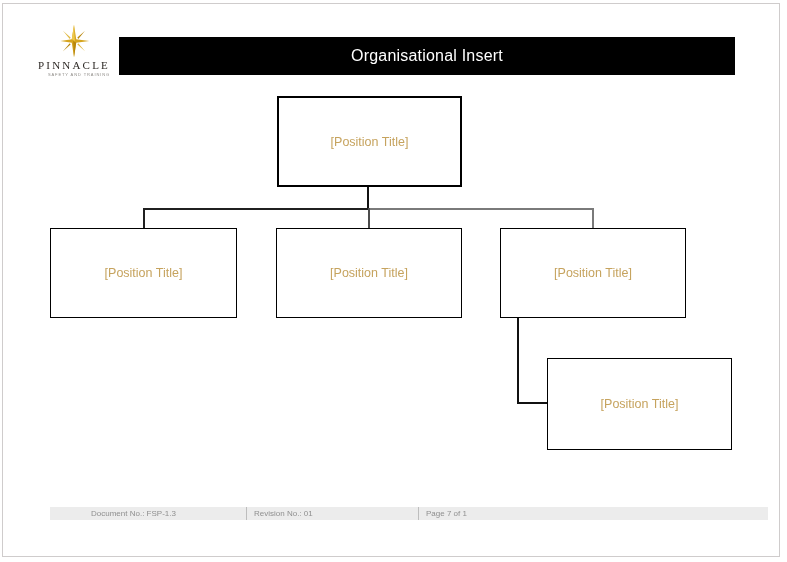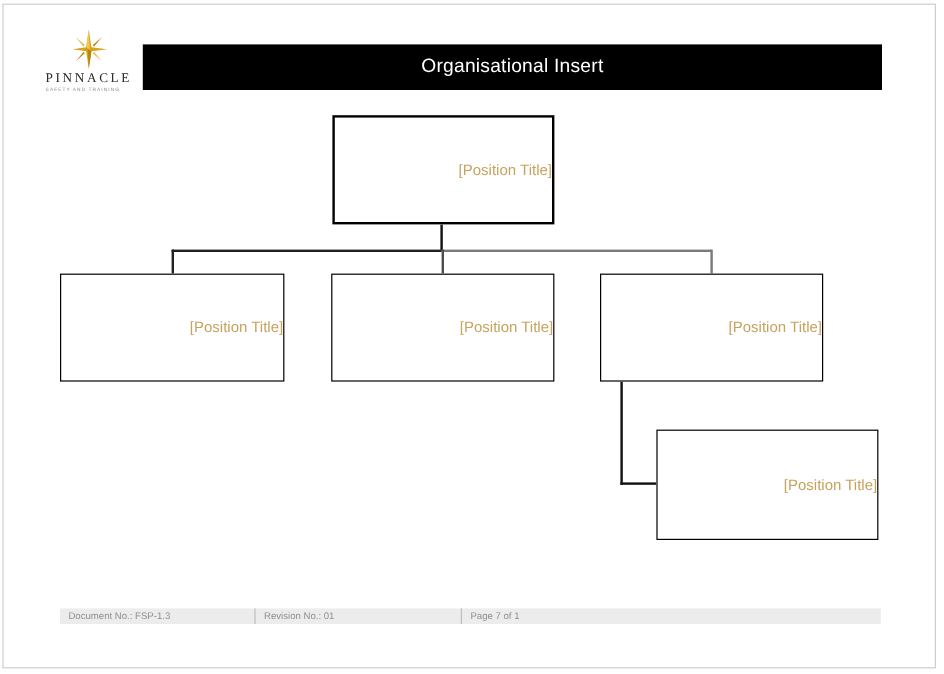--- a/index.html
+++ b/index.html
@@ -20,21 +20,21 @@
     left: 2px; top: 3px; right: 7px; bottom: 5px;
     border: 1px solid #cfcccc;
     pointer-events: none;
   }
 
   
   .logo {
     position: absolute;
     left: 38px; top: 24px;
     width: 72px;
-    text-align: left;
+    text-align: right;
   }
   .logo-star { display: block; margin: 0 auto; width: 34px; height: 34px; }
   .logo-name {
     display: block;
     font-family: "Liberation Serif", serif;
     font-size: 11px;
     letter-spacing: 2.2px;
     color: #2e2a26;
     margin-top: 1px;
     white-space: nowrap;
@@ -65,21 +65,21 @@
     letter-spacing: 0.2px;
   }
 
   
   .org-box {
     position: absolute;
     background: #ffffff;
     border: 1.5px solid #000000;
     display: flex;
     align-items: center;
-    justify-content: flex-end;
+    justify-content: center;
     box-sizing: border-box;
   }
   .org-box .pos-label {
     color: #c6a35e;
     font-size: 12.5px;
   }
   .box-root  { left: 277px; top:  96px; width: 185px; height: 91px; border-width: 2px; }
   .box-c1    { left:  50px; top: 228px; width: 187px; height: 90px; }
   .box-c2    { left: 276px; top: 228px; width: 186px; height: 90px; }
   .box-c3    { left: 500px; top: 228px; width: 186px; height: 90px; }
@@ -99,20 +99,21 @@
   
   .footer-bar {
     position: absolute;
     left: 50px; top: 507px;
     width: 684px; height: 13px;
     background: #ececec;
     display: flex;
     align-items: center;
     font-size: 8px;
     color: #8f8f8f;
+    padding-left: 34px;
   }
   .footer-cell {
     height: 100%;
     display: flex;
     align-items: center;
     padding-left: 7px;
     box-sizing: border-box;
     white-space: nowrap;
   }
   .footer-cell + .footer-cell { border-left: 1px solid #bdbdbd; }

